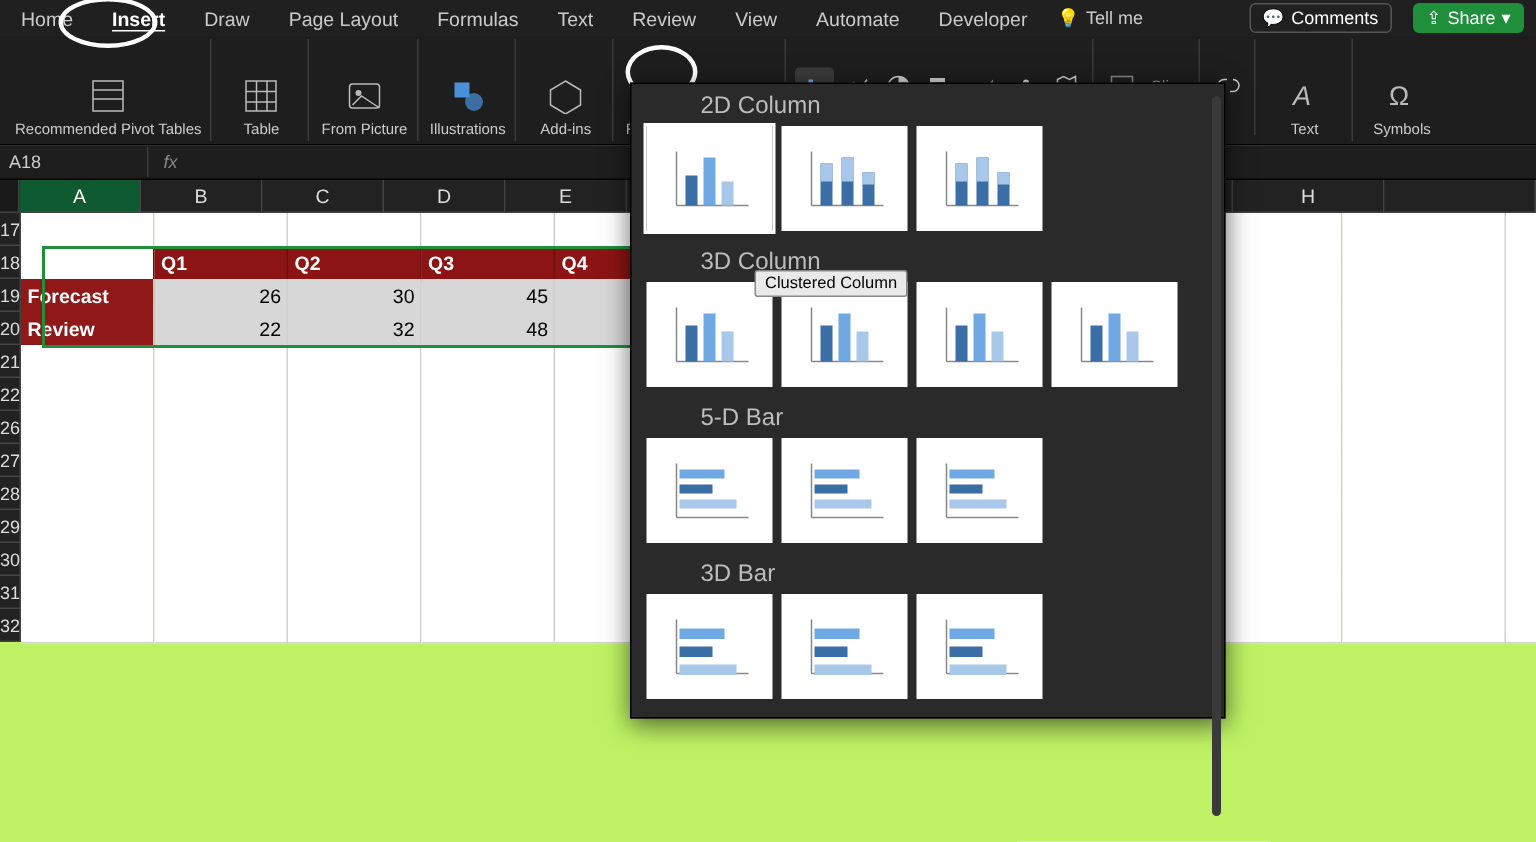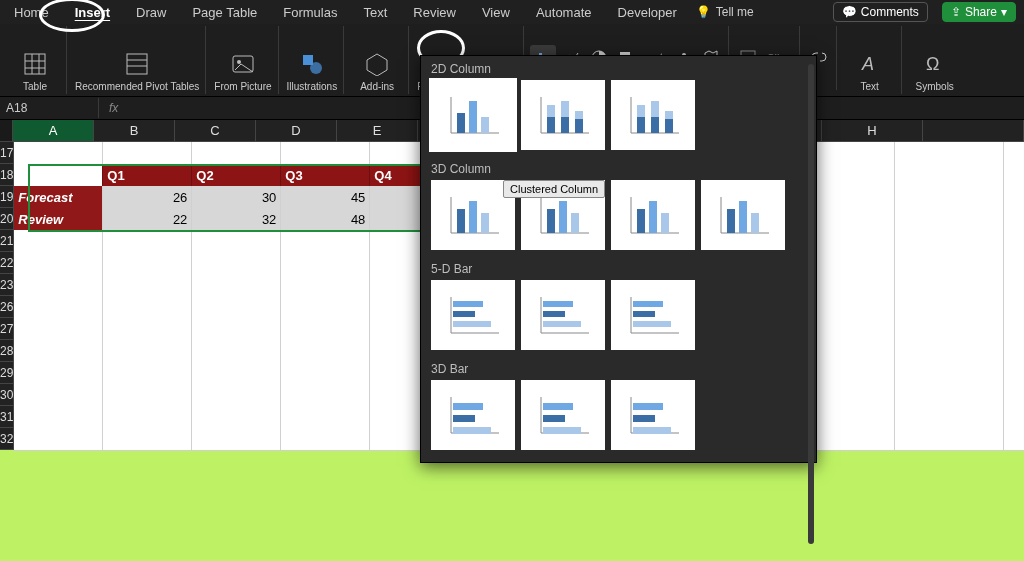--- a/index.html
+++ b/index.html
@@ -21,42 +21,42 @@
   .fx{color:#888;font-style:italic;padding:0 10px;}
   .col-headers{display:flex;height:22px;background:#222;}
   .corner{width:28px;background:#1a1a1a;border-right:1px solid #444;border-bottom:1px solid #444;}
   .colh{flex:0 0 80px;text-align:center;color:#ddd;background:#222;border-right:1px solid #444;border-bottom:1px solid #444;display:flex;align-items:center;justify-content:center;font-size:13px;}
   .colh.sel{background:#0f5a30;color:#fff;}
   .grid{position:relative;background:#bef264;}
   .row{display:flex;height:22px;}
   .rowh{width:28px;background:#222;color:#ddd;display:flex;align-items:center;justify-content:center;border-right:1px solid #444;border-bottom:1px solid #444;font-size:12px;}
   .cell{flex:0 0 80px;height:22px;background:#fff;color:#000;border-right:1px solid #d0d0d0;border-bottom:1px solid #d0d0d0;display:flex;align-items:center;padding:0 4px;font-size:13px;}
   .cell.rhdr{background:#8d1414;color:#fff;font-weight:600;border-right:1px solid #6b0f0f;border-bottom:1px solid #6b0f0f;}
-  .cell.rrow{background:#901818;color:#fff;font-weight:600;font-style:italic;}
+  .cell.rrow{background:#901818;color:#fff;font-weight:600;}
   .cell.shade{background:#d7d7d7;color:#000;text-align:right;justify-content:flex-end;}
   .sel-outline{position:absolute;border:2px solid #1f8f3b;pointer-events:none;}
   
   .panel{position:absolute;left:420px;top:55px;width:395px;background:#2a2a2a;border:1px solid #000;box-shadow:0 4px 16px rgba(0,0,0,.6);padding-bottom:6px;}
-  .panel .section-lbl{color:#bdbdbd;font-size:12px;padding:6px 10px 4px;}
+  .panel .section-lbl{color:#bdbdbd;font-size:16px;padding:6px 10px 4px;margin-left:36px;}
   .panel .thumbs{display:flex;gap:6px;padding:0 10px 6px;}
   .thumb{width:84px;height:70px;background:#fff;display:flex;align-items:center;justify-content:center;cursor:pointer;}
   .thumb.sel{outline:2px solid #fff;}
   .tooltip{position:absolute;background:#e9e9e9;color:#000;font-size:11px;padding:2px 6px;border:1px solid #888;border-radius:2px;}
   .scrollb{position:absolute;right:2px;top:8px;width:6px;height:480px;background:#3a3a3a;border-radius:3px;}
   .circ{position:absolute;border:3px solid #fff;border-radius:50%;}
   svg{display:block;}
 </style>
 </head>
 <body>
 
 <div class="titlebar">
   <span class="tab">Home</span>
   <span class="tab active">Insert</span>
   <span class="tab">Draw</span>
-  <span class="tab">Page Table</span>
+  <span class="tab">Page Layout</span>
   <span class="tab">Formulas</span>
   <span class="tab">Text</span>
   <span class="tab">Review</span>
   <span class="tab">View</span>
   <span class="tab">Automate</span>
   <span class="tab">Developer</span>
   <span style="display:flex;align-items:center;gap:4px;color:#ccc;cursor:pointer;">
     <span>💡</span>
     <span>Tell me</span>
   </span>
@@ -72,38 +72,38 @@
   </div>
 </div>
 
 <div class="circ" style="left:39px;top:-2px;width:60px;height:28px;"></div>
 
 <div class="ribbon">
   <div class="rgroup">
     <div class="ico">
         <svg width="24" height="24">
           <rect x="2" y="2" width="20" height="20" fill="none" stroke="#bbb"></rect>
+          <line x1="2" y1="8" x2="22" y2="8" stroke="#bbb"></line>
+          <line x1="2" y1="14" x2="22" y2="14" stroke="#bbb"></line>
+        </svg>
+      </div>
+    <div class="lbl">Recommended
+Pivot Tables</div>
+  </div>
+  <div class="rgroup">
+    <div class="ico">
+        <svg width="24" height="24">
+          <rect x="2" y="2" width="20" height="20" fill="none" stroke="#bbb"></rect>
           <line x1="2" y1="9" x2="22" y2="9" stroke="#bbb"></line>
           <line x1="2" y1="16" x2="22" y2="16" stroke="#bbb"></line>
           <line x1="9" y1="2" x2="9" y2="22" stroke="#bbb"></line>
           <line x1="16" y1="2" x2="16" y2="22" stroke="#bbb"></line>
         </svg>
       </div>
     <div class="lbl">Table</div>
-  </div>
-  <div class="rgroup">
-    <div class="ico">
-        <svg width="24" height="24">
-          <rect x="2" y="2" width="20" height="20" fill="none" stroke="#bbb"></rect>
-          <line x1="2" y1="8" x2="22" y2="8" stroke="#bbb"></line>
-          <line x1="2" y1="14" x2="22" y2="14" stroke="#bbb"></line>
-        </svg>
-      </div>
-    <div class="lbl">Recommended
-Pivot Tables</div>
   </div>
   <div class="rgroup">
     <div class="ico">
         <svg width="24" height="24">
           <rect x="2" y="4" width="20" height="16" rx="2" fill="none" stroke="#bbb"></rect>
           <circle cx="8" cy="10" r="2" fill="#bbb"></circle>
           <polyline points="4,18 10,12 22,20" fill="none" stroke="#bbb"></polyline>
         </svg>
       </div>
     <div class="lbl">From
@@ -323,34 +323,20 @@
       <div class="cell"></div>
       <div class="cell"></div>
       <div class="cell" style="flex: 0 0 100px;"></div>
       <div class="cell" style="flex: 0 0 100px;"></div>
       <div class="cell" style="flex: 0 0 100px;"></div>
       <div class="cell" style="flex: 0 0 100px;"></div>
       <div class="cell" style="flex: 0 0 100px;"></div>
       <div class="cell" style="flex: 0 0 100px;"></div>
     </div>
     <div class="row">
-      <div class="rowh">23</div>
-      <div class="cell"></div>
-      <div class="cell"></div>
-      <div class="cell"></div>
-      <div class="cell"></div>
-      <div class="cell"></div>
-      <div class="cell" style="flex: 0 0 100px;"></div>
-      <div class="cell" style="flex: 0 0 100px;"></div>
-      <div class="cell" style="flex: 0 0 100px;"></div>
-      <div class="cell" style="flex: 0 0 100px;"></div>
-      <div class="cell" style="flex: 0 0 100px;"></div>
-      <div class="cell" style="flex: 0 0 100px;"></div>
-    </div>
-    <div class="row">
       <div class="rowh">26</div>
       <div class="cell"></div>
       <div class="cell"></div>
       <div class="cell"></div>
       <div class="cell"></div>
       <div class="cell"></div>
       <div class="cell" style="flex: 0 0 100px;"></div>
       <div class="cell" style="flex: 0 0 100px;"></div>
       <div class="cell" style="flex: 0 0 100px;"></div>
       <div class="cell" style="flex: 0 0 100px;"></div>

